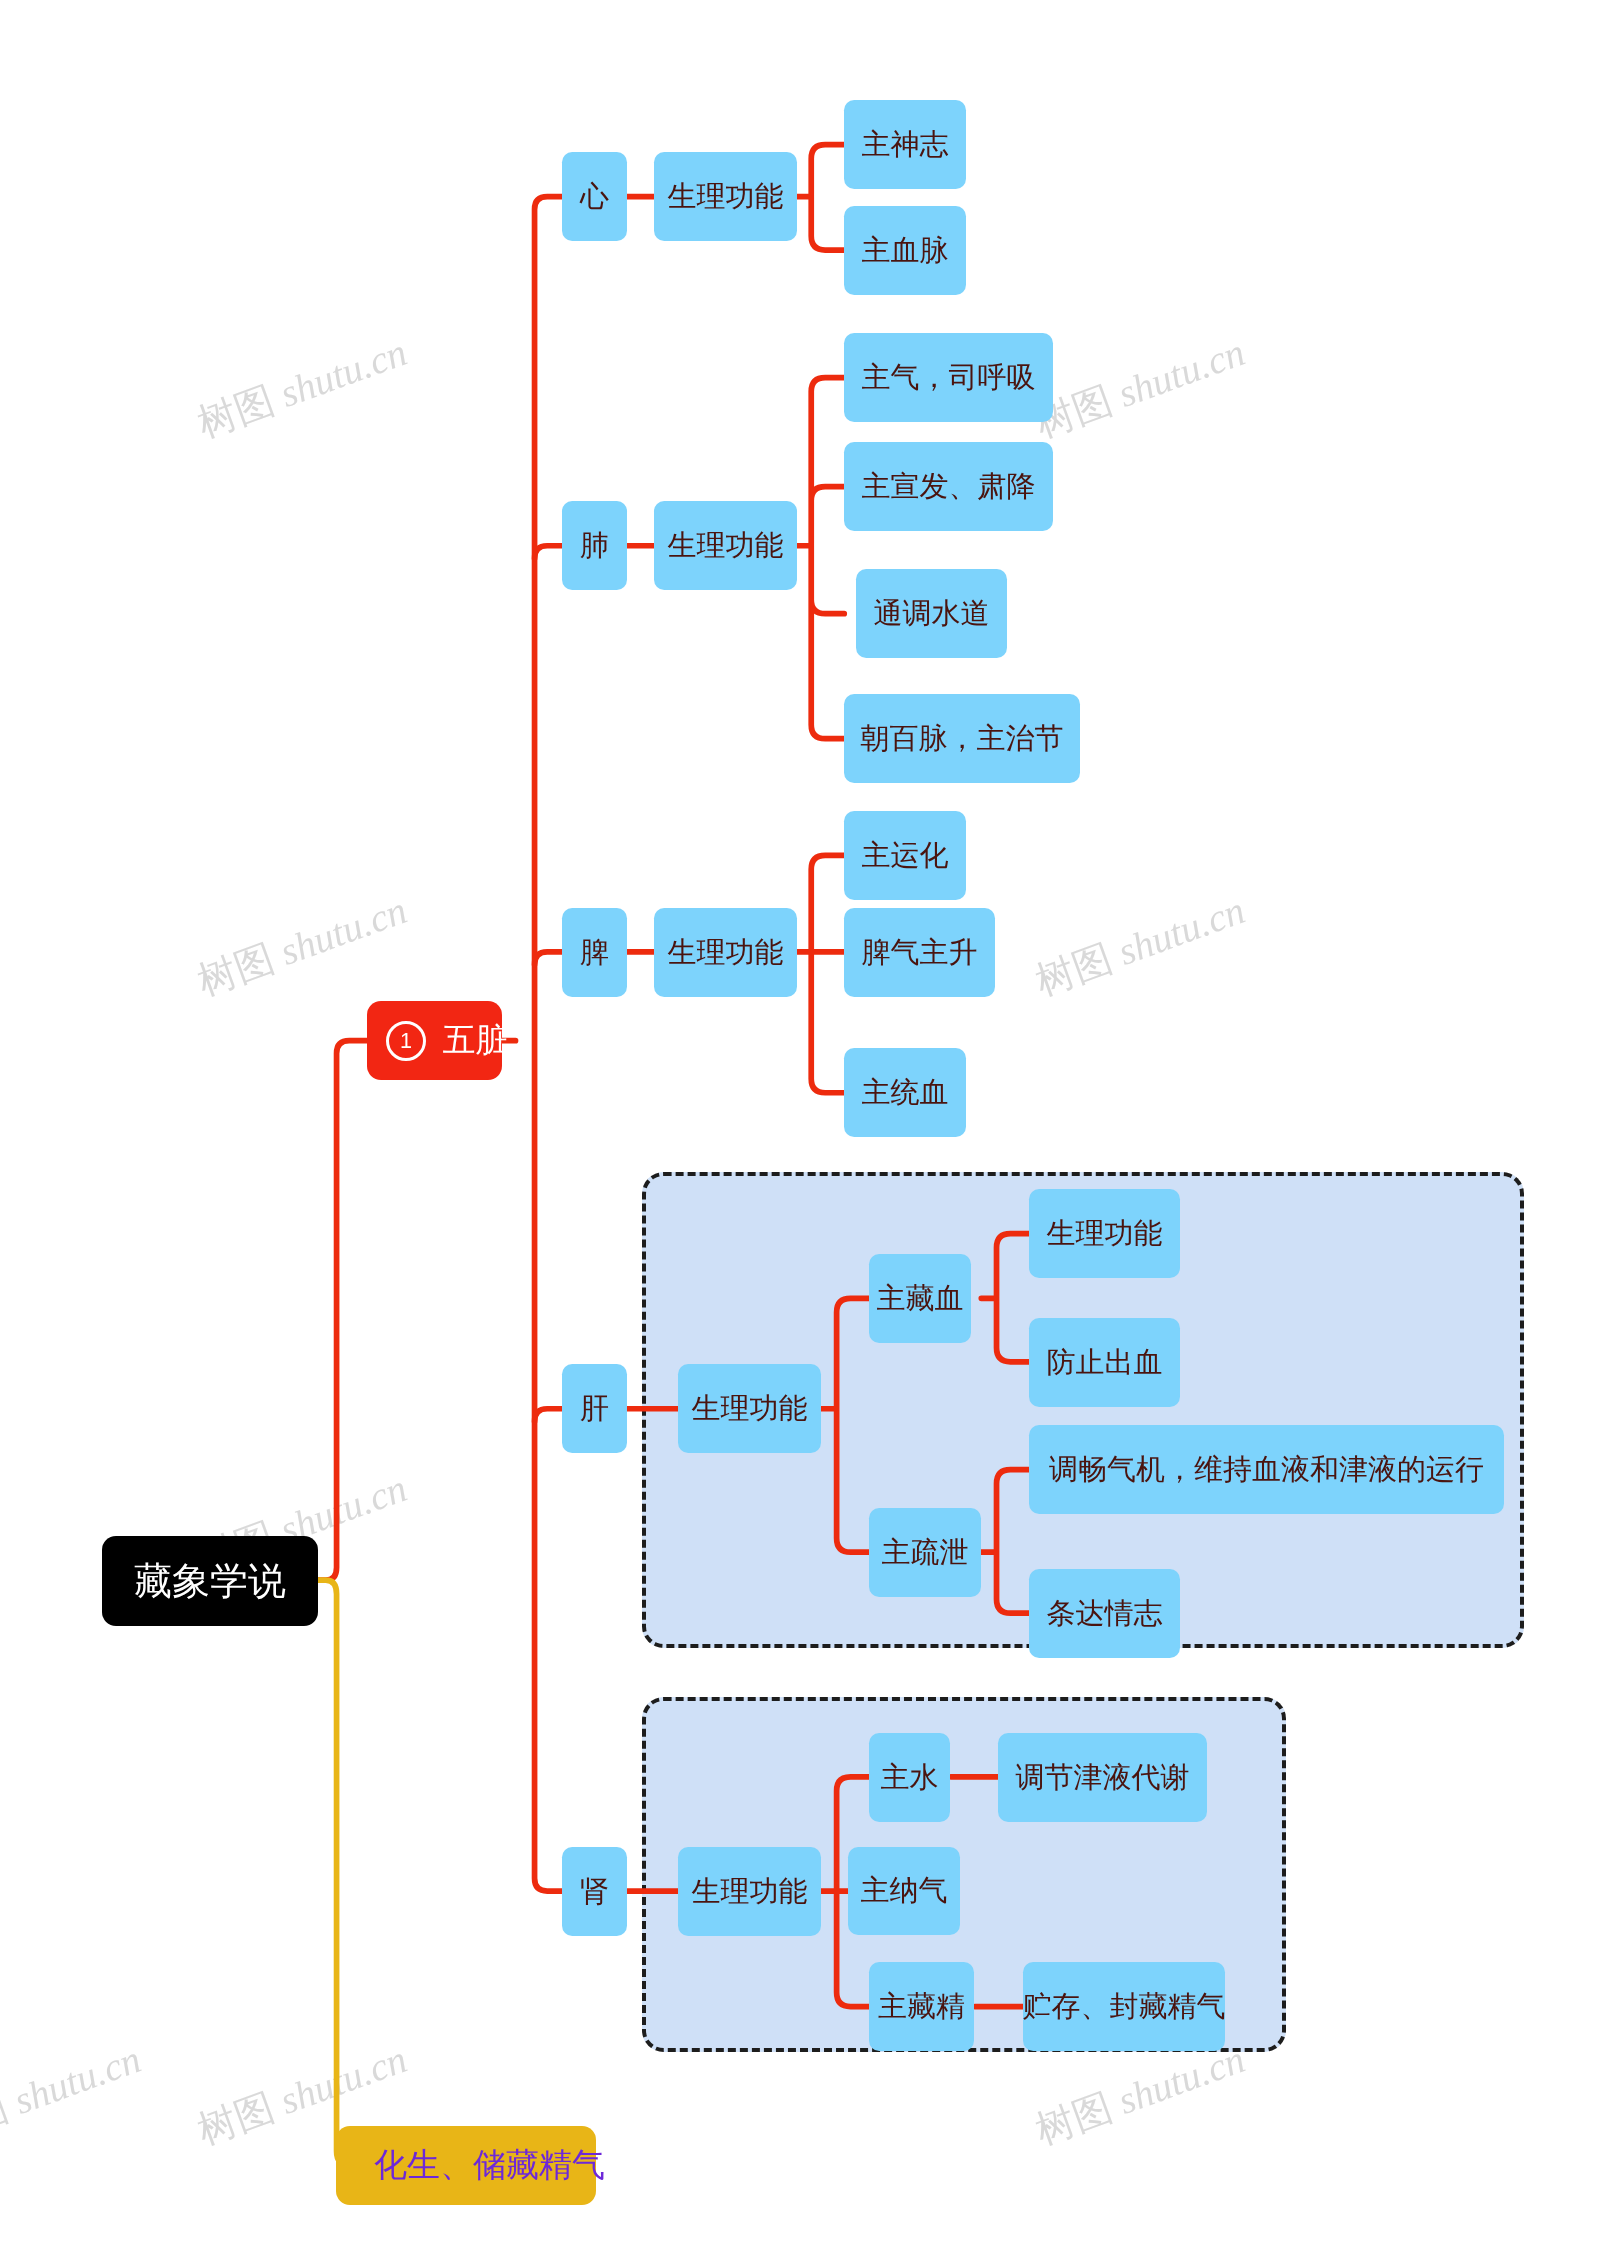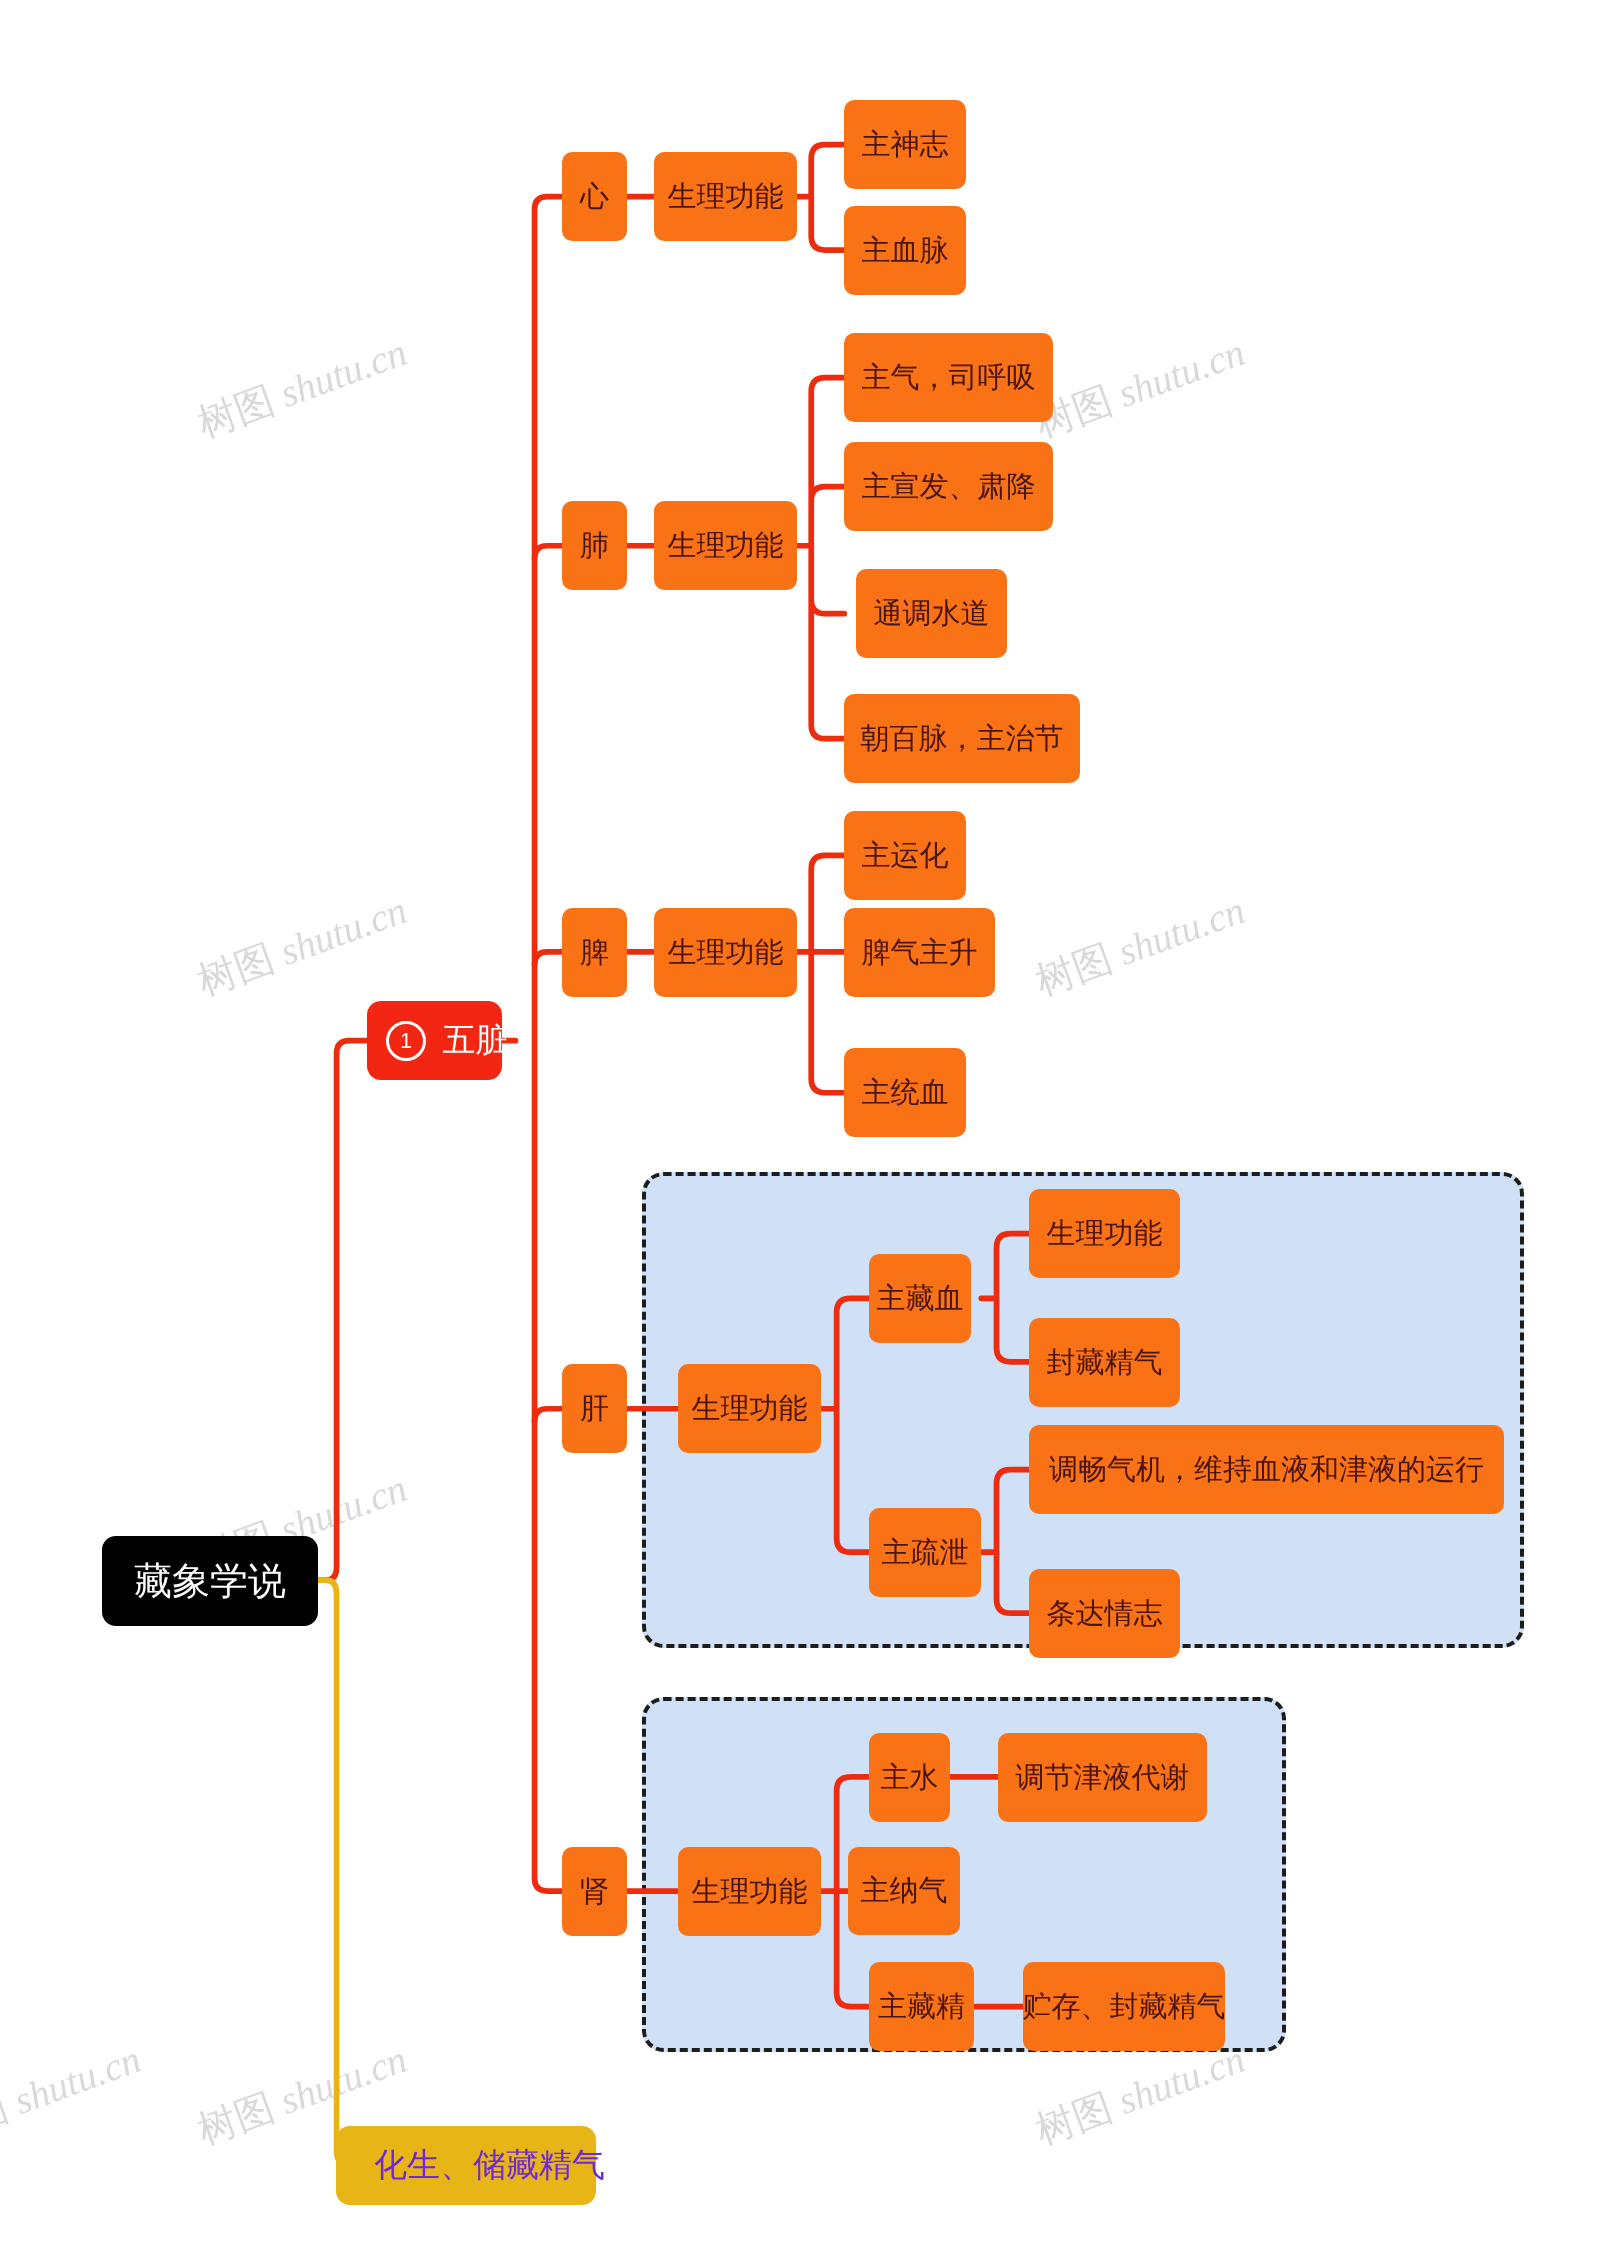--- a/index.html
+++ b/index.html
@@ -20,21 +20,21 @@
                  stroke-linecap:round;stroke-linejoin:round;}
   svg#links path.yellow{stroke:#E8B517;}
 
   
   .group-box{position:absolute;background:#cfe0f7;border:4.4px dashed #1d1d1d;
              border-radius:21.6px;box-sizing:border-box;}
 
   
   .node{position:absolute;box-sizing:border-box;display:flex;align-items:center;
         justify-content:center;white-space:nowrap;}
-  .node.pink{background:#f97316;color:#4a140f;border-radius:10.2px;font-size:29px;}
+  .node.pink{background:#7dd3fc;color:#4a140f;border-radius:10.2px;font-size:29px;}
   .node.root{background:#000000;color:#ffffff;border-radius:14px;font-size:38px;}
   .node.red{background:#F22613;color:#ffffff;border-radius:14px;font-size:33px;
             justify-content:flex-start;padding-left:19px;gap:16.5px;}
   .node.yellow{background:#E8B517;color:#6d28d9;border-radius:14px;font-size:33px;}
 
   .badge{width:34px;height:34px;border-radius:50%;border:3.2px solid #ffffff;
          display:flex;align-items:center;justify-content:center;
          font-size:21.6px;color:#ffffff;flex:0 0 auto;background:transparent;}
 </style>
 </head>
@@ -176,21 +176,21 @@
   <div class="node pink" style="left:678px;top:1364px;width:143px;height:89px;">
     <span>生理功能</span>
   </div>
   <div class="node pink" style="left:869px;top:1254px;width:102px;height:89px;">
     <span>主藏血</span>
   </div>
   <div class="node pink" style="left:1029px;top:1189px;width:151px;height:89px;">
     <span>生理功能</span>
   </div>
   <div class="node pink" style="left:1029px;top:1318px;width:151px;height:89px;">
-    <span>封藏精气</span>
+    <span>防止出血</span>
   </div>
   <div class="node pink" style="left:869px;top:1508px;width:112px;height:89px;">
     <span>主疏泄</span>
   </div>
   <div class="node pink" style="left:1029px;top:1425px;width:475px;height:89px;">
     <span>调畅气机，维持血液和津液的运行</span>
   </div>
   <div class="node pink" style="left:1029px;top:1569px;width:151px;height:89px;">
     <span>条达情志</span>
   </div>

